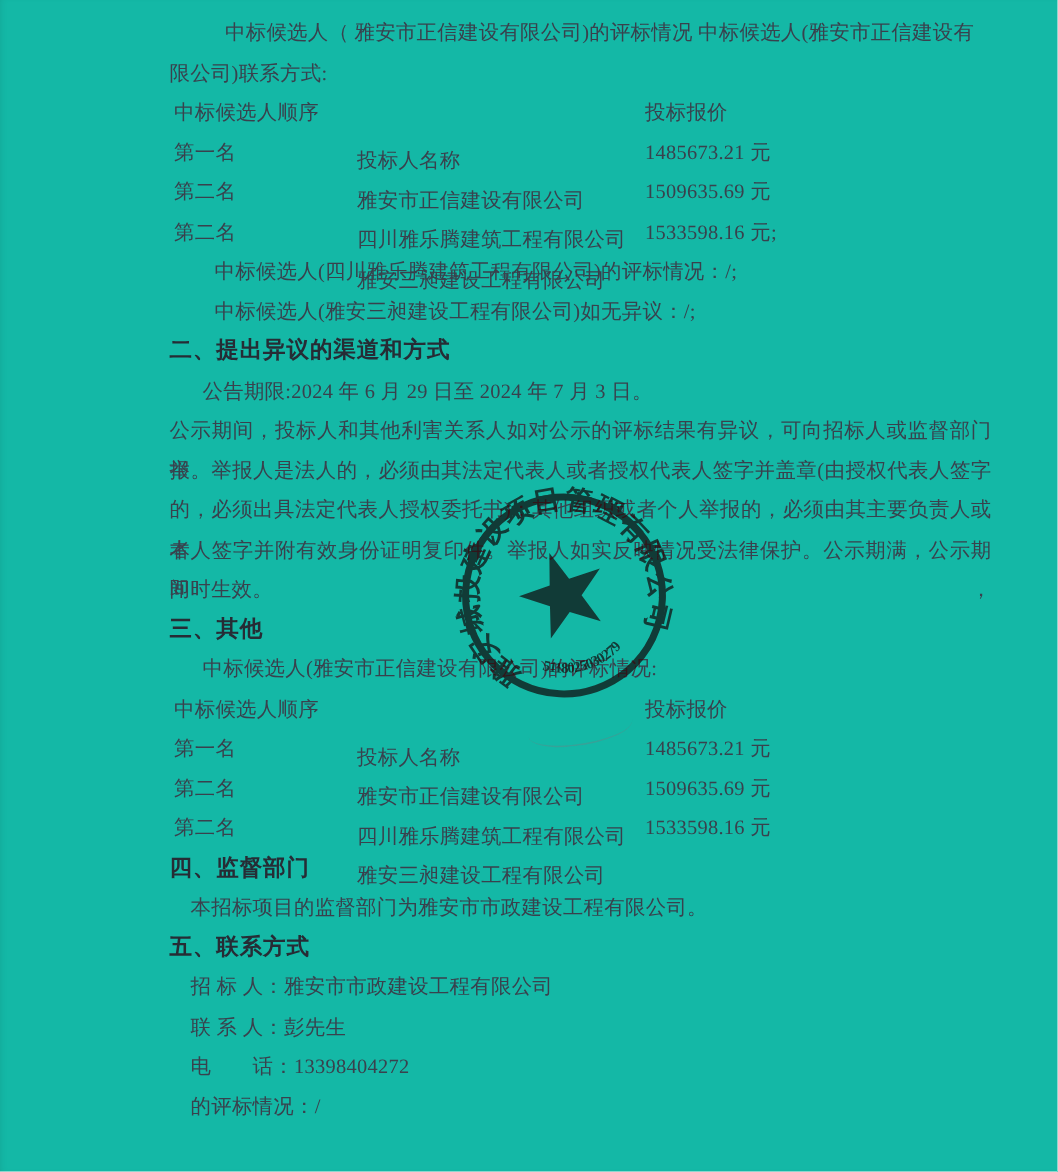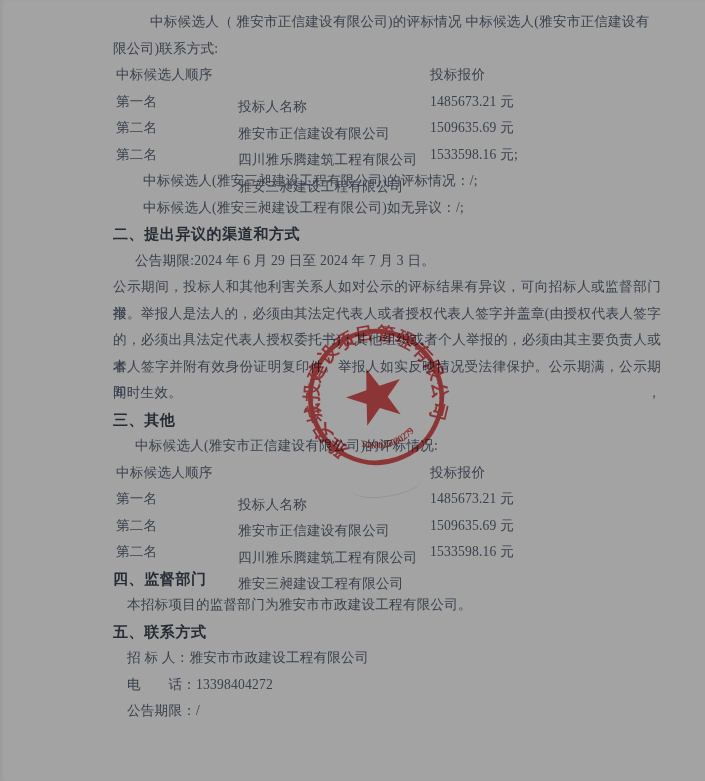--- a/index.html
+++ b/index.html
@@ -5,21 +5,21 @@
   html,body{margin:0;padding:0;}
   body{
     width:705px;height:781px;
     background:#e9e9e9;
     font-family:"Liberation Serif","DejaVu Serif",serif;
     overflow:hidden;
   }
   .page{
     position:relative;
     width:705px;height:781px;
-    background:#a3a3a3;
+    background:#14b8a6;
     box-shadow:inset 3px 0 6px -4px rgba(0,0,0,.15);
     overflow:hidden;
   }
   .content{
     margin-left:113px;
     padding-top:9px;
     width:552px;
     color:#39414d;
     font-size:13.6px;
     letter-spacing:.2px;
@@ -97,21 +97,21 @@
       <span class="c1">第二名</span>
       <span class="c2">四川雅乐腾建筑工程有限公司</span>
       <span class="c3">1509635.69 元</span>
     </div>
     <div class="line trow">
       <span class="c1">第二名</span>
       <span class="c2">雅安三昶建设工程有限公司</span>
       <span class="c3">1533598.16 元;</span>
     </div>
 
-    <div class="line ind-eval">中标候选人(雅安三昶建设工程有限公司)的评标情况：/;</div>
+    <div class="line ind-eval">中标候选人(四川雅乐腾建筑工程有限公司)的评标情况：/;</div>
     <div class="line ind-eval">中标候选人(雅安三昶建设工程有限公司)如无异议：/;</div>
 
     <div class="line heading">二、提出异议的渠道和方式</div>
     <div class="line ind-22">公告期限:2024 年 6 月 29 日至 2024 年 7 月 3 日。</div>
     <div class="line jline">公示期间，投标人和其他利害关系人如对公示的评标结果有异议，可向招标人或监督部门举</div>
     <div class="line jline">报。举报人是法人的，必须由其法定代表人或者授权代表人签字并盖章(由授权代表人签字</div>
     <div class="line jline">的，必须出具法定代表人授权委托书)；其他组织或者个人举报的，必须由其主要负责人或者</div>
     <div class="line jline">本人签字并附有效身份证明复印件。举报人如实反映情况受法律保护。公示期满，公示期间，</div>
     <div class="line">即时生效。</div>
 
@@ -140,24 +140,27 @@
     </div>
 
     <div class="line heading">四、监督部门</div>
     <div class="line ind-14">本招标项目的监督部门为雅安市市政建设工程有限公司。</div>
 
     <div class="line heading">五、联系方式</div>
     <div class="line ind-14 contact">
       <span>招 标 人：</span><span>雅安市市政建设工程有限公司</span>
     </div>
     <div class="line ind-14 contact">
+      <span>联 系 人：</span><span>彭先生</span>
+    </div>
+    <div class="line ind-14 contact">
       <span>电　　话：</span><span>13398404272</span>
     </div>
     <div class="line ind-14 contact">
-      <span>公告期限：</span><span>/</span>
+      <span>的评标情况：</span><span>/</span>
     </div>
   </div>
 
   <svg class="seal" viewBox="0 0 160 160" aria-hidden="true">
     <circle cx="80" cy="80" r="70" fill="none" stroke="var(--seal-color,#d43a3c)" stroke-width="5"></circle>
     <polygon points="80,48 87.3,69.9 110.4,70.1 91.9,83.9 98.8,105.9 80,92.5 61.2,105.9 68.1,83.9 49.6,70.1 72.7,69.9" fill="var(--seal-color,#d43a3c)"></polygon>
     <defs>
       <path id="sealTopArc" d="M 34.3 121.9 A 62 62 0 1 1 125.7 121.9" fill="none"></path>
       <path id="sealBottomArc" d="M 46.5 123.6 A 55 55 0 0 0 113.5 123.6" fill="none"></path>
     </defs>

